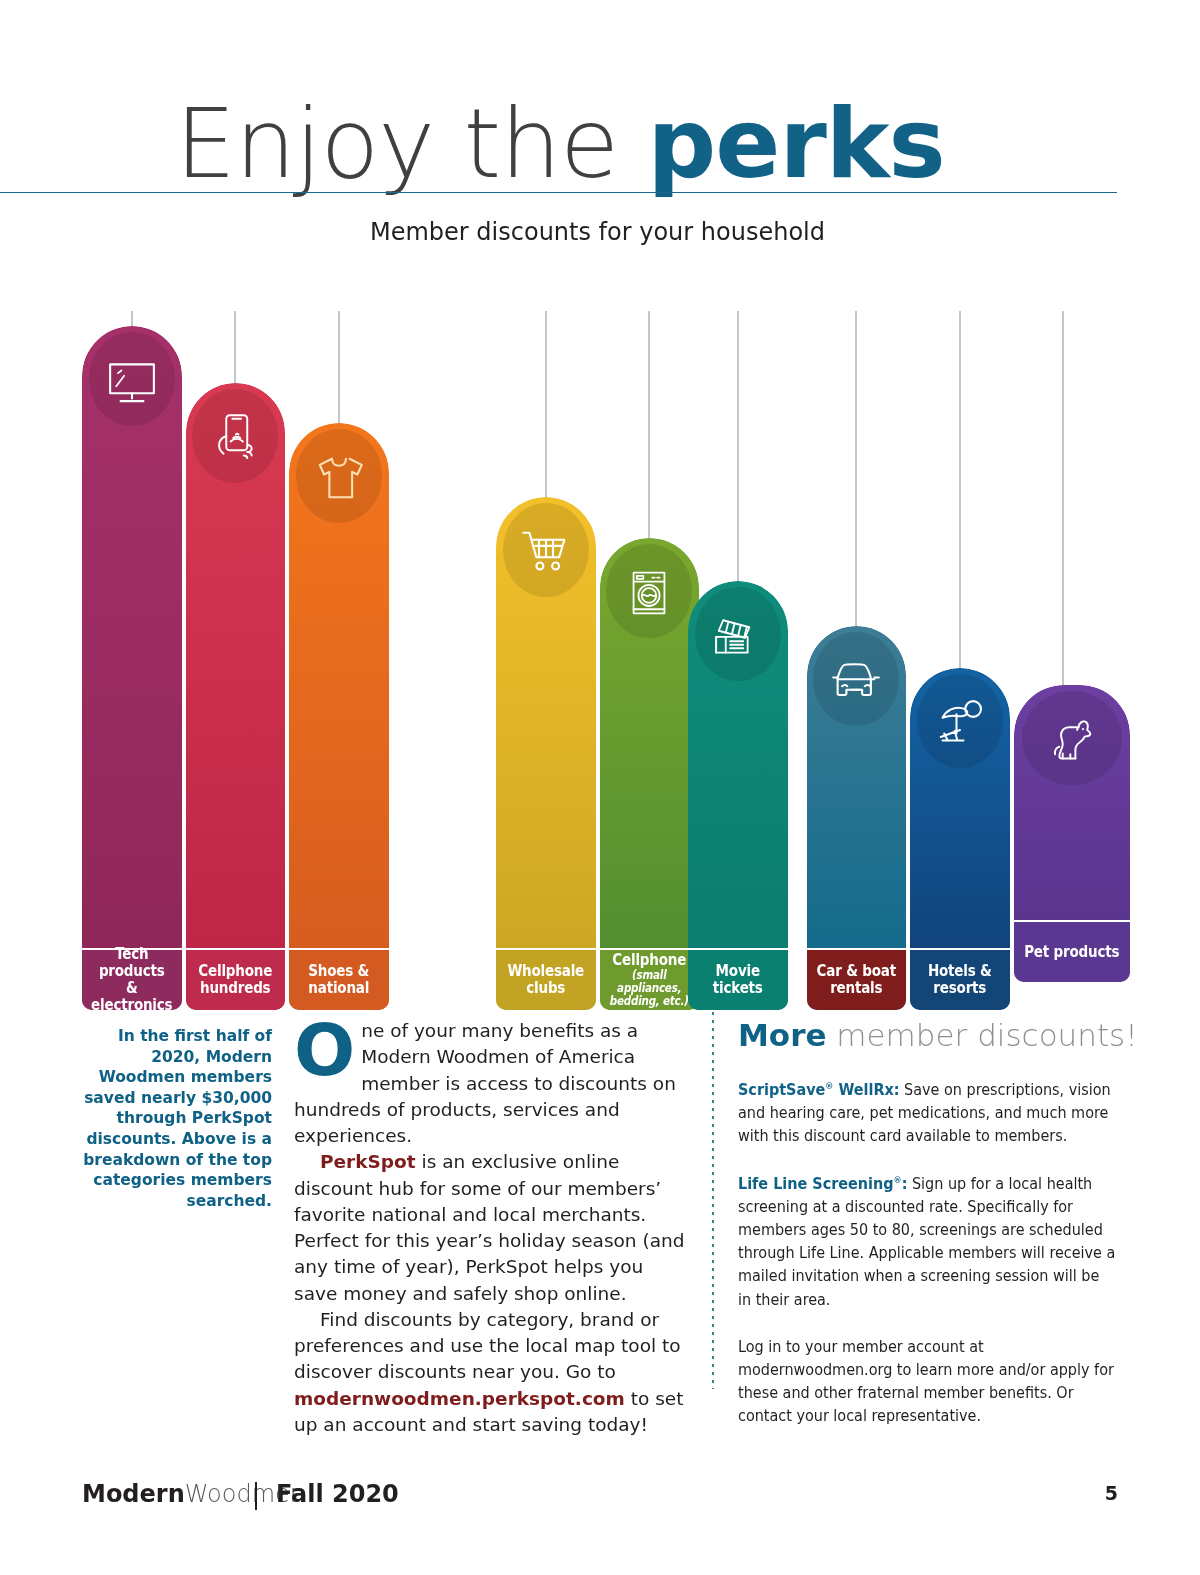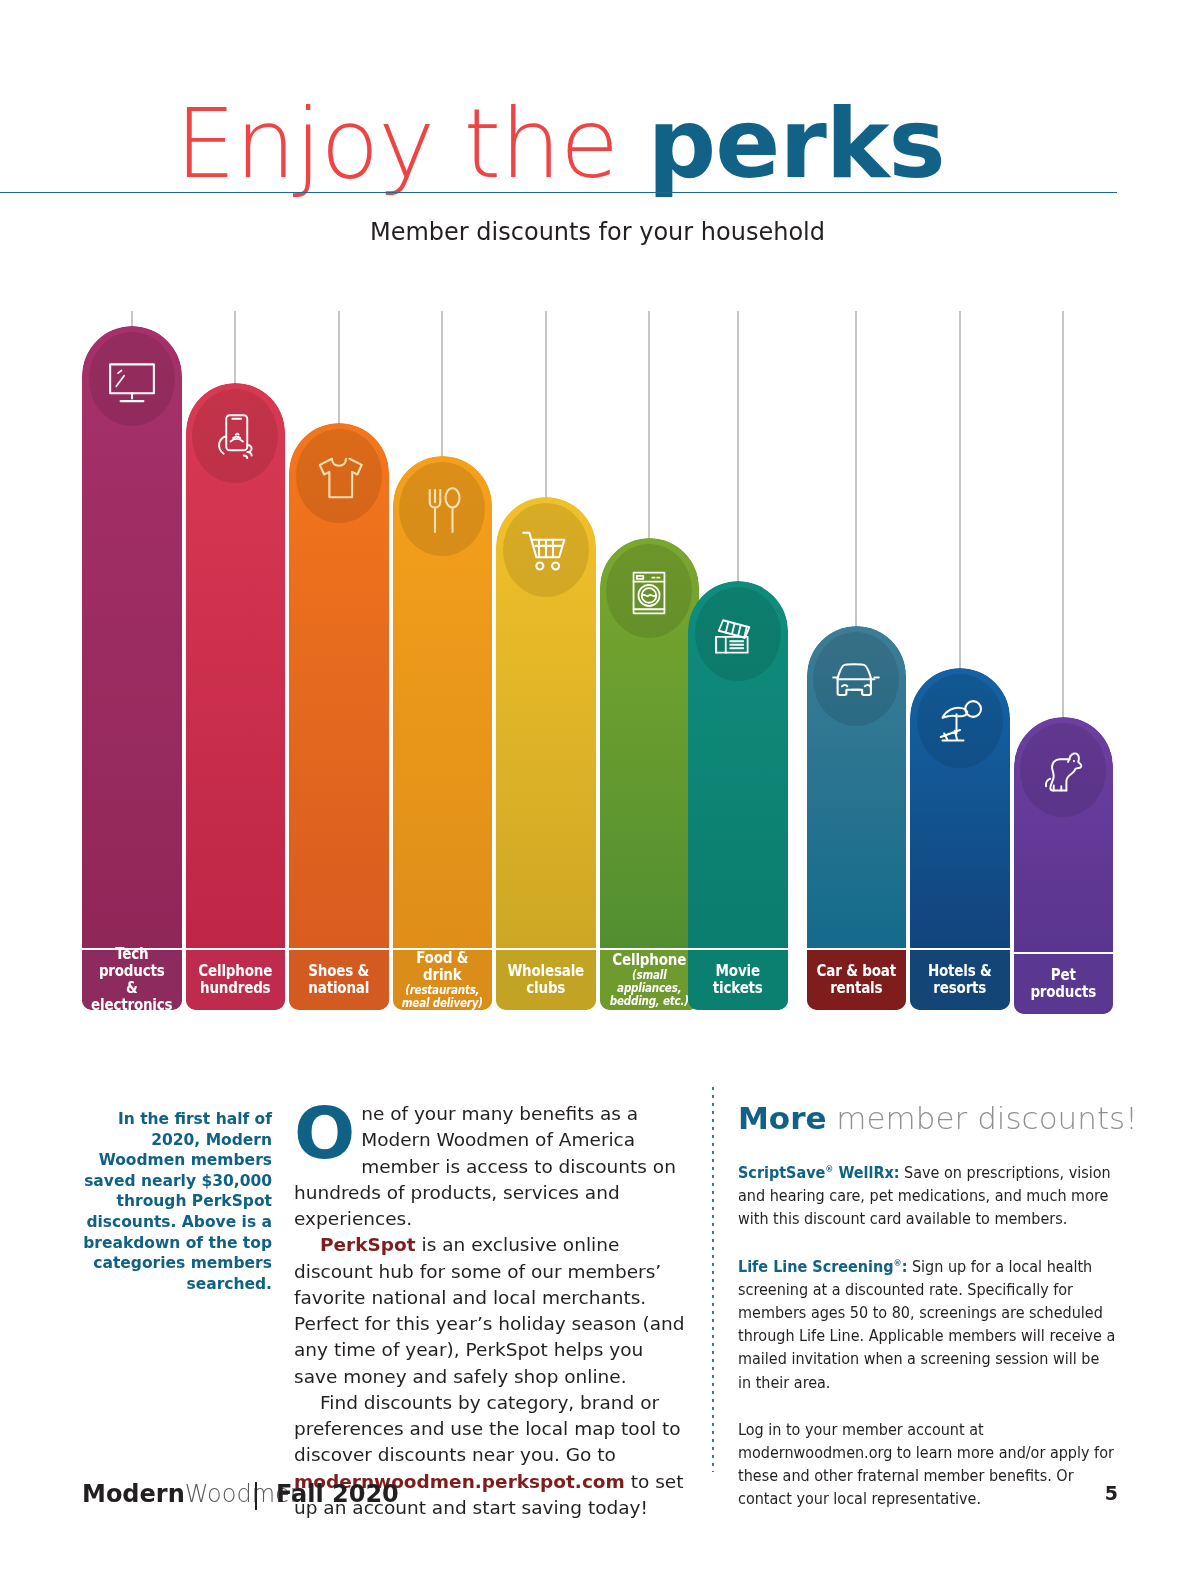--- a/index.html
+++ b/index.html
@@ -28,21 +28,21 @@
     left: 0; top: 96px;
     width: 1120px;
     text-align: center;
     line-height: 1;
     white-space: nowrap;
   }
   .title-light {
     font-family: "DejaVu Sans", sans-serif;
     font-size: 96px;
     font-weight: 300;
-    color: #ef4444;
+    color: #404040;
     letter-spacing: -1px;
   }
   .title-bold {
     font-family: "DejaVu Sans", sans-serif;
     font-size: 96px;
     font-weight: 700;
     color: #116286;
     letter-spacing: -1px;
   }
   #title-rule {
@@ -136,21 +136,21 @@
     z-index: 4;
   }
   .bar-label .sub {
     font-size: 11.5px;
     font-style: italic;
     font-weight: 700;
     line-height: 1.12;
   }
 
   
-  #lower { position: absolute; left: 0; top: 1079px; width: 1056px; height: 420px; }
+  #lower { position: absolute; left: 0; top: 996px; width: 1056px; height: 420px; }
 
   #pullquote {
     position: absolute;
     left: 82px; top: 30px;
     width: 190px;
     text-align: right;
     color: #0f6286;
     font-family: "DejaVu Sans", sans-serif;
     font-weight: 700;
     font-size: 15.5px;
@@ -295,41 +295,20 @@
             <path d="M24 10l-14 7 5 11 6-3v29h26V25l6 3 5-11-14-7"></path>
             <path d="M24 10c0 5 3.5 8 8 8s8-3 8-8"></path>
           </svg>
         </div>
         <div class="bar-label" style="background: rgb(211, 90, 33);">
           <div>Shoes &amp;</div>
           <div>national</div>
         </div>
       </div>
     </div>
-    <div class="bar-group" style="left: 392.5px; width: 99.5px; height: 997px;">
-      <div class="bar-string" style="top: 298px; height: 149px;"></div>
-      <div class="bar-shape" style="top: 443px; height: 554px;">
-        <div class="bar-fill" style="background: linear-gradient(rgb(244, 160, 28) 0%, rgb(220, 141, 24) 100%);"></div>
-        <div class="bar-cap" style="top: 6px; height: 93.53px;"></div>
-        <div class="bar-icon" style="top: 8px; height: 93.53px;">
-          <svg viewBox="0 0 64 64" width="56" height="56" fill="none" stroke="#ffe0b2" stroke-width="2.4" stroke-linecap="round" stroke-linejoin="round">
-            <path d="M18 8v14M24 8v14M30 8v14"></path>
-            <path d="M18 22c0 4 3 6 6 6s6-2 6-6"></path>
-            <path d="M24 28v28"></path>
-            <ellipse cx="44" cy="17" rx="8" ry="11"></ellipse>
-            <path d="M44 28v28"></path>
-          </svg>
-        </div>
-        <div class="bar-label" style="background: rgb(218, 141, 25);">
-          <div>Food &amp; drink</div>
-          <div class="sub">(restaurants,</div>
-          <div class="sub">meal delivery)</div>
-        </div>
-      </div>
-    </div>
     <div class="bar-group" style="left: 496px; width: 99.5px; height: 997px;">
       <div class="bar-string" style="top: 298px; height: 190px;"></div>
       <div class="bar-shape" style="top: 484px; height: 513px;">
         <div class="bar-fill" style="background: linear-gradient(rgb(242, 192, 42) 0%, rgb(200, 164, 35) 100%);"></div>
         <div class="bar-cap" style="top: 6px; height: 93.53px;"></div>
         <div class="bar-icon" style="top: 8px; height: 93.53px;">
           <svg viewBox="0 0 64 64" width="56" height="56" fill="none" stroke="#fff" stroke-width="2.4" stroke-linecap="round" stroke-linejoin="round">
             <path d="M6 10h7l8 28h26l6-20H17"></path>
             <path d="M20 25h30M24 18v20M32 18v20M40 18v20"></path>
             <circle cx="25" cy="48" r="4"></circle>
@@ -418,21 +397,21 @@
           </svg>
         </div>
         <div class="bar-label" style="background: rgb(19, 69, 118); margin-top: 46px;">
           <div>Hotels &amp;</div>
           <div>resorts</div>
         </div>
       </div>
     </div>
     <div class="bar-group" style="left: 1013.5px; width: 99.5px; height: 997px;">
       <div class="bar-string" style="top: 298px; height: 406px;"></div>
-      <div class="bar-shape" style="top: 704px; height: 297px;">
+      <div class="bar-shape" style="top: 672px; height: 297px; padding-left: 17px;">
         <div class="bar-fill" style="background: linear-gradient(rgb(108, 63, 160) 0%, rgb(85, 50, 137) 100%);"></div>
         <div class="bar-cap" style="top: 6px; height: 93.53px;"></div>
         <div class="bar-icon" style="top: 8px; height: 93.53px;">
           <svg viewBox="0 0 64 64" width="54" height="54" fill="none" stroke="#fff" stroke-width="2.3" stroke-linecap="round" stroke-linejoin="round">
             <path d="M41 13c2-3 6-4 8-2 2 2 2 6 1 9l3 3c1 1 1 3-1 4l-5 1c-1 3-3 5-6 7-3 2-5 5-5 9v10"></path>
             <path d="M36 54H20c-2 0-3-1-3-3 0-5 4-9 4-14 0-4-2-7-2-11 0-5 4-9 9-9h12"></path>
             <path d="M41 13l-3 7"></path>
             <circle cx="45" cy="19" r="1.3" fill="#fff" stroke="none"></circle>
             <path d="M21 54v-6M30 54v-5M17 40c-4 1-6 5-5 9"></path>
           </svg>

